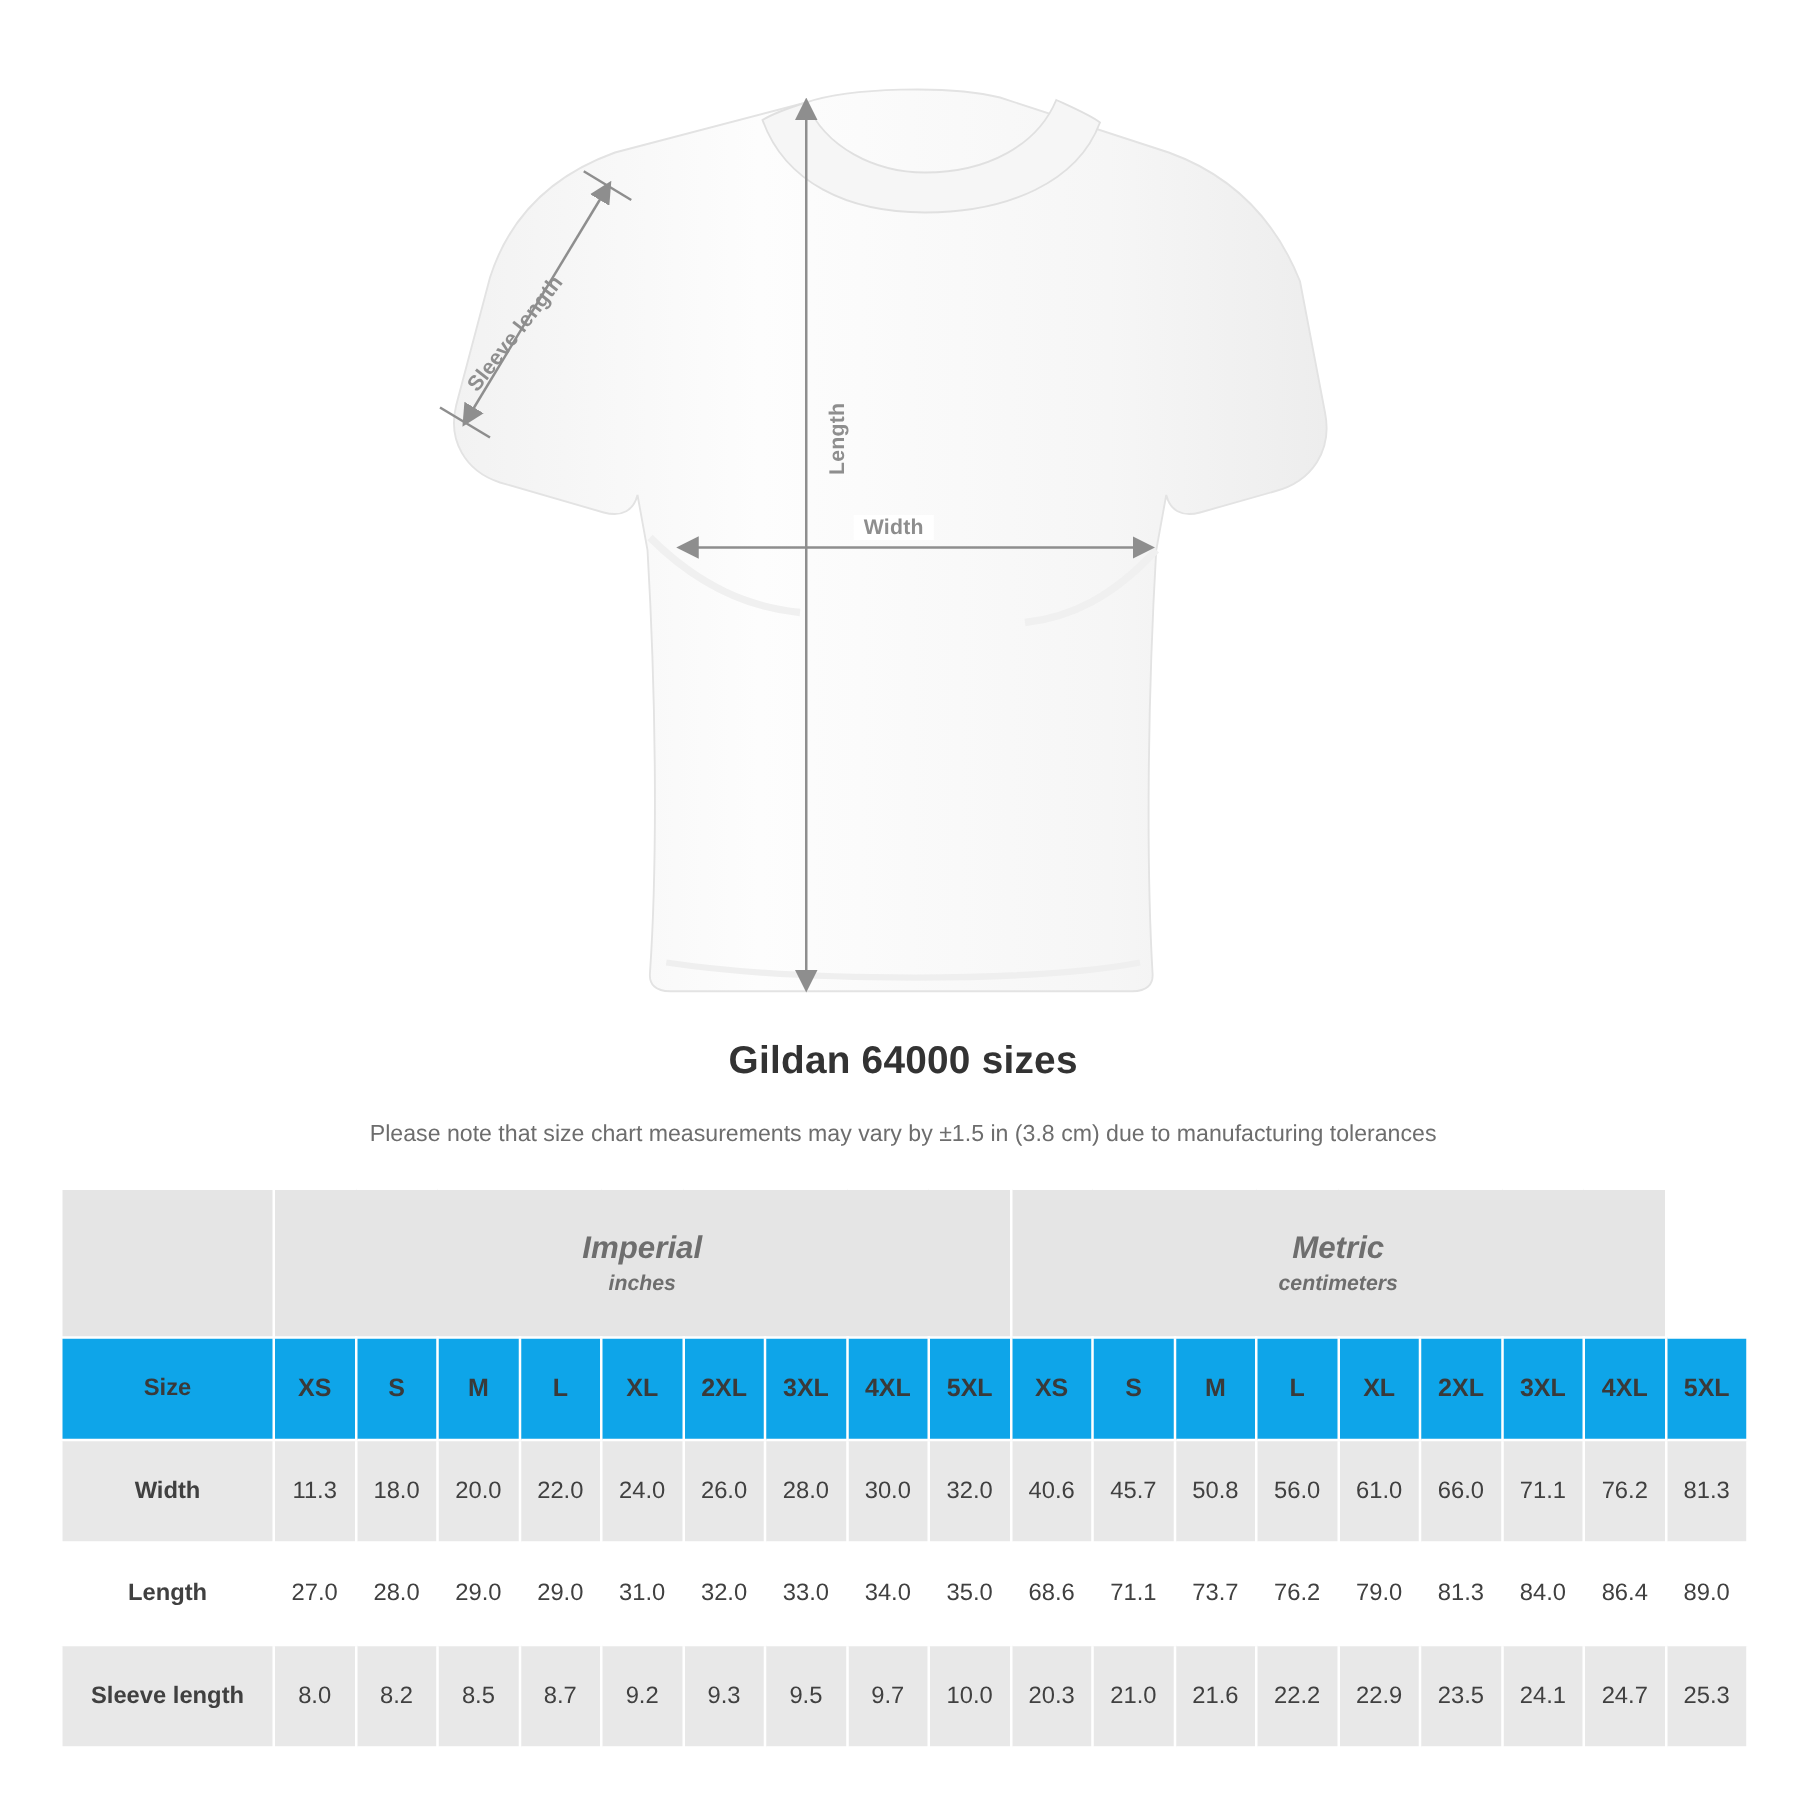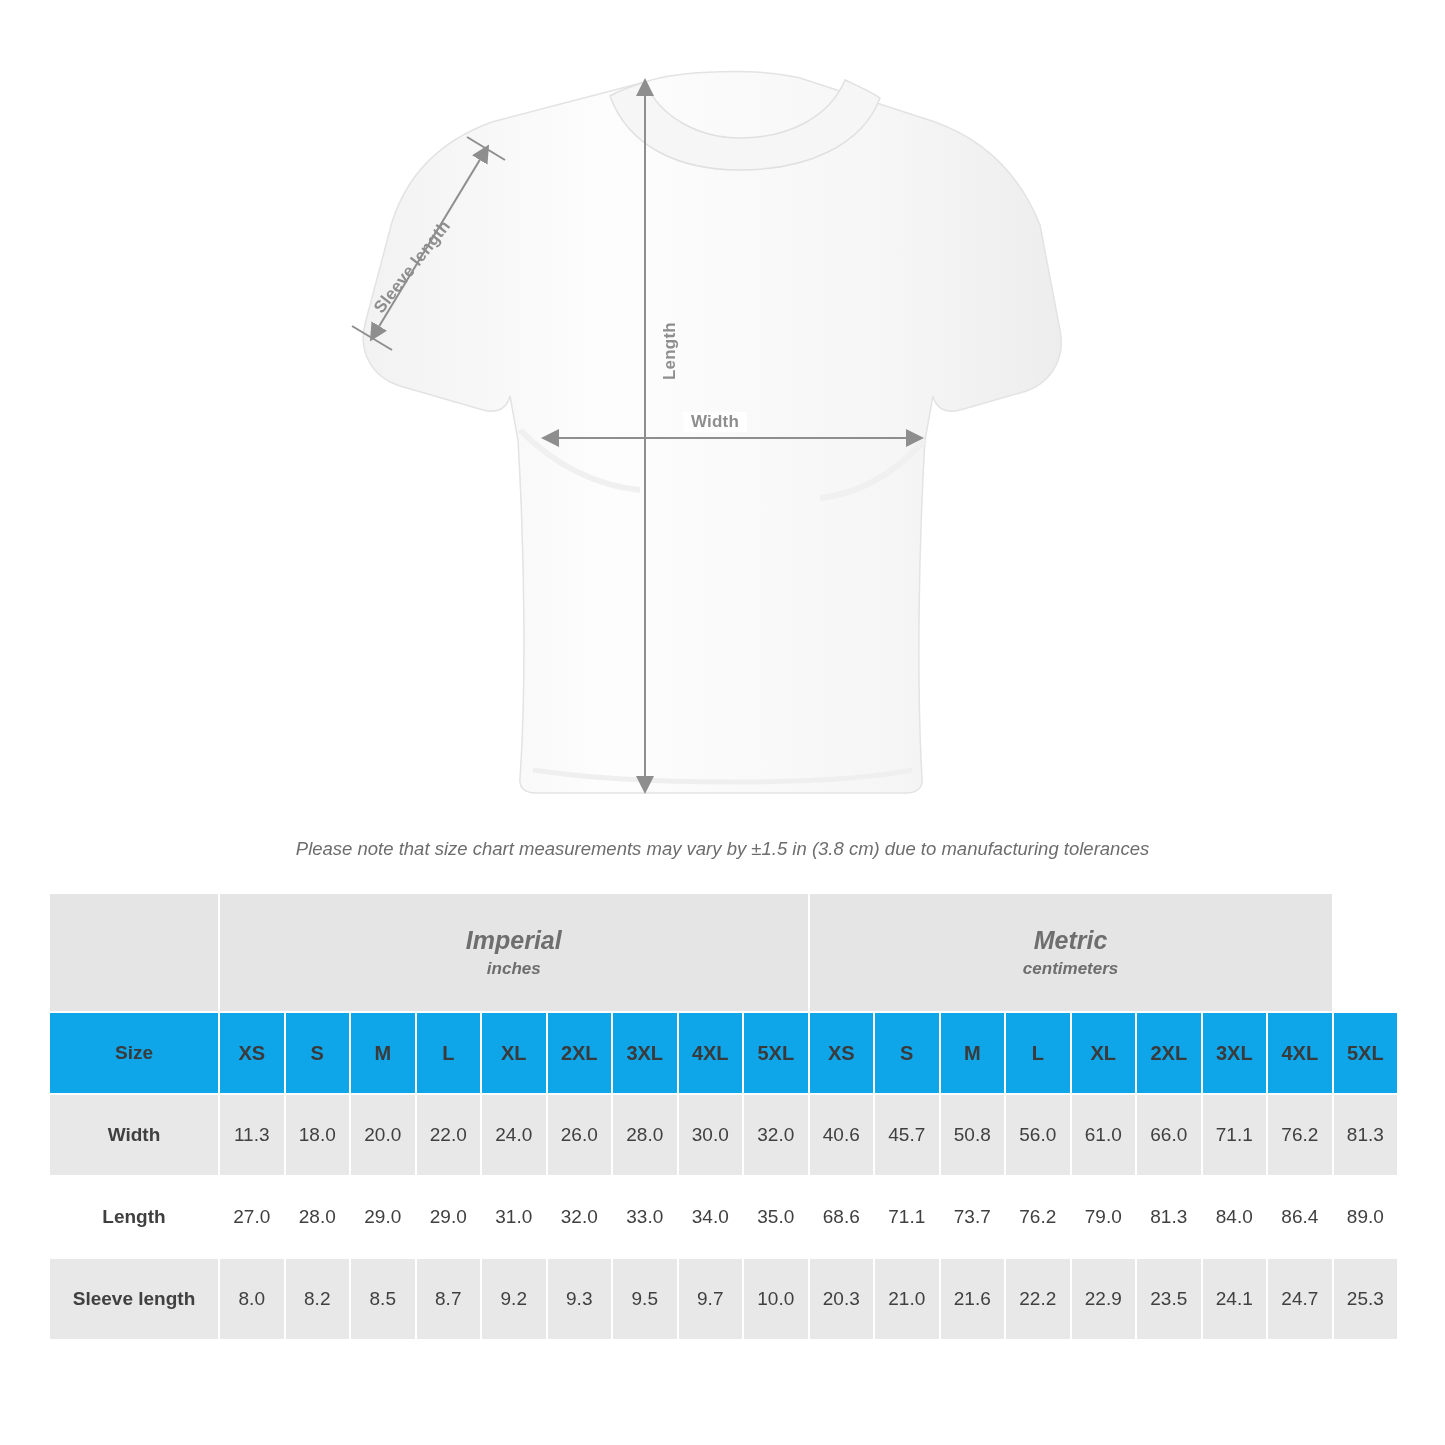--- a/index.html
+++ b/index.html
@@ -54,23 +54,22 @@
     font-size: 31px;
     font-weight: bold;
     color: #333333;
     margin: 0;
     padding-top: 10px;
     letter-spacing: 0.2px;
   }
   .subtitle {
     text-align: center;
     font-size: 18.5px;
-    font-style: italic;
     color: #6d6d6d;
-    margin: 18px 0 0 0;
+    margin: 30px 0 0 0;
     padding: 0 52px;
   }
 
   
   .table-wrap {
     margin: 32px 48px 0 48px;
   }
   table.size-table {
     border-collapse: collapse;
     width: 1349px;
@@ -197,20 +196,21 @@
       <g>
         <line x1="545" y1="438" x2="920" y2="438" stroke="#8e8e8e" stroke-width="2" marker-start="url(#arrowStart)" marker-end="url(#arrowEnd)"></line>
       </g>
     </svg>
 
     <div class="dim-label sleeve" style="left:370px; top:305px;">Sleeve length</div>
     <div class="dim-label vertical" style="left:660px; top:380px;">Length</div>
     <div class="dim-label" style="left:683px; top:412px; background:#ffffff; padding:0 8px;">Width</div>
   </div>
 
+  <h1 class="title">Gildan 64000 sizes</h1>
   <p class="subtitle">Please note that size chart measurements may vary by ±1.5 in (3.8 cm) due to manufacturing tolerances</p>
 
   <div class="table-wrap">
     <table class="size-table">
       <colgroup>
         <col class="col-label">
         <col class="col-val">
           <col class="col-val">
           <col class="col-val">
           <col class="col-val">

